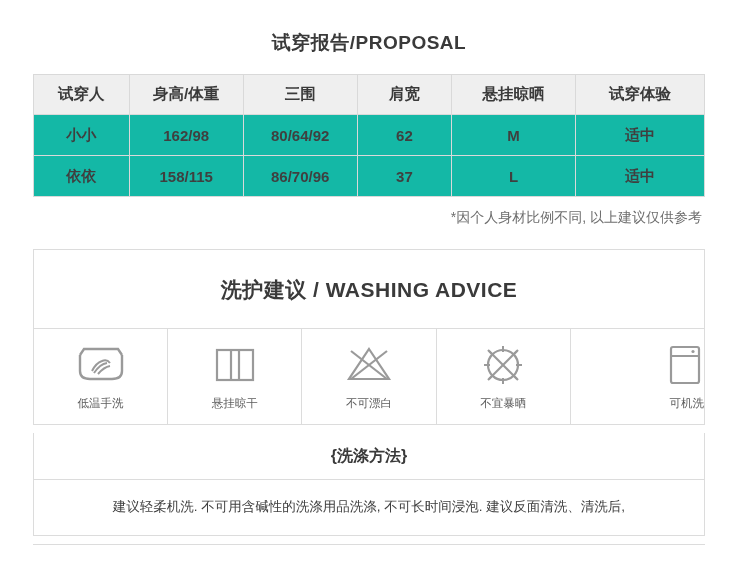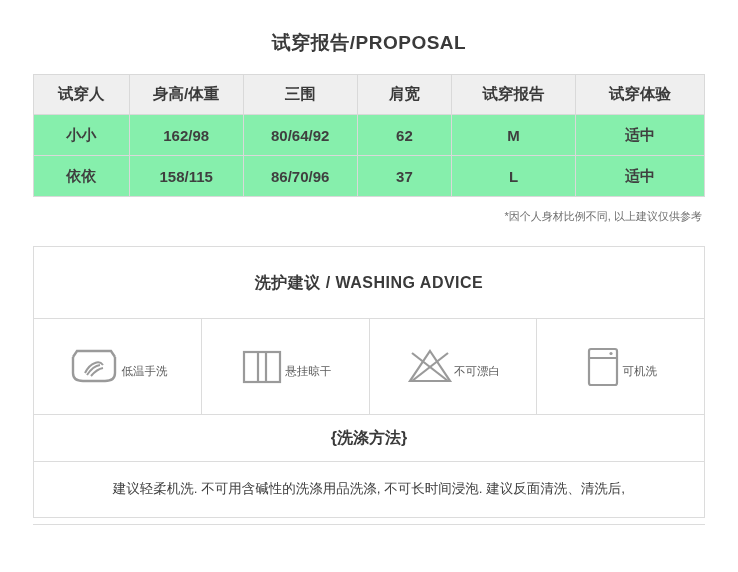--- a/index.html
+++ b/index.html
@@ -49,81 +49,82 @@
   }
   table.fit-table thead th {
     background: #efefef;
     font-weight: bold;
     height: 37px;
     color: #3a3a3a;
     font-size: 15.5px;
   }
   table.fit-table tbody td {
     height: 38px;
-    background: #86efac;
+    background: #14b8a6;
     font-weight: bold;
     font-size: 15px;
   }
   .col-1 { width: 14.2%; }
   .col-2 { width: 17%; }
   .col-3 { width: 17%; }
   .col-4 { width: 14%; font-family: Liberation Mono, monospace; }
   .col-5 { width: 18.5%; }
   .col-6 { width: 19.3%; }
 
   .note {
     text-align: right;
-    font-size: 11px;
+    font-size: 14px;
     color: #6e6e6e;
     padding: 12px 36px 0 0;
   }
   
   .wash-block {
     margin: 22px 33px 0 33px;
     border: 1px solid #dcdcdc;
     border-bottom: none;
   }
   .wash-title {
     text-align: center;
-    font-size: 16px;
+    font-size: 21px;
     font-weight: bold;
     color: #3a3a3a;
     padding: 26px 0 24px 0;
     letter-spacing: 0.5px;
     border-bottom: 1px solid #dcdcdc;
   }
   .icon-row {
     display: flex;
     width: 100%;
   }
   .icon-cell {
     flex: 1;
     border-right: 1px solid #dcdcdc;
     border-bottom: 1px solid #dcdcdc;
     box-sizing: border-box;
     height: 96px;
     display: flex;
+    flex-direction: column;
     align-items: center;
     justify-content: center;
   }
-  .icon-cell:last-child { border-right: none; }
+  .icon-cell:last-child { border-right: none; align-items: flex-end; }
   .icon-glyph {
     height: 44px;
     display: flex;
     align-items: center;
     justify-content: center;
   }
   .icon-label {
     font-size: 11.5px;
     color: #5c5c5c;
     margin-top: 9px;
   }
   
   .method-block {
-    margin: 0 33px;
+    margin: 8px 33px;
     border: 1px solid #dcdcdc;
     border-top: none;
   }
   .method-title {
     text-align: center;
     font-size: 16px;
     font-weight: bold;
     color: #3a3a3a;
     padding: 13px 0 12px 0;
     border-bottom: 1px solid #dcdcdc;
@@ -149,21 +150,21 @@
   <div class="proposal-title">试穿报告/PROPOSAL</div>
 
   <div class="tbl-wrap">
     <table class="fit-table">
       <thead>
         <tr>
           <th class="col-1">试穿人</th>
           <th class="col-2">身高/体重</th>
           <th class="col-3">三围</th>
           <th class="col-4">肩宽</th>
-          <th class="col-5">试穿报告</th>
+          <th class="col-5">悬挂晾晒</th>
           <th class="col-6">试穿体验</th>
         </tr>
       </thead>
       <tbody>
         <tr>
           <td>小小</td>
           <td>162/98</td>
           <td>80/64/92</td>
           <td>62</td>
           <td>M</td>
@@ -216,20 +217,38 @@
         <div class="icon-glyph">
           <svg width="48" height="40" viewBox="0 0 48 40">
             <path d="M24 4 L44 34 L4 34 Z" fill="none" stroke="#9a9a9a" stroke-width="2.2"></path>
             <line x1="6" y1="6" x2="42" y2="34" stroke="#9a9a9a" stroke-width="2.2"></line>
             <line x1="42" y1="6" x2="6" y2="34" stroke="#9a9a9a" stroke-width="2.2"></line>
           </svg>
         </div>
         <div class="icon-label">不可漂白</div>
       </div>
 
+      <div class="icon-cell">
+        <div class="icon-glyph">
+          <svg width="44" height="42" viewBox="0 0 44 42">
+            <circle cx="22" cy="21" r="15" fill="none" stroke="#9a9a9a" stroke-width="2.2"></circle>
+            <line x1="22" y1="2" x2="22" y2="8" stroke="#9a9a9a" stroke-width="2"></line>
+            <line x1="22" y1="34" x2="22" y2="40" stroke="#9a9a9a" stroke-width="2"></line>
+            <line x1="3" y1="21" x2="9" y2="21" stroke="#9a9a9a" stroke-width="2"></line>
+            <line x1="35" y1="21" x2="41" y2="21" stroke="#9a9a9a" stroke-width="2"></line>
+            <line x1="8" y1="7" x2="12" y2="11" stroke="#9a9a9a" stroke-width="2"></line>
+            <line x1="32" y1="31" x2="36" y2="35" stroke="#9a9a9a" stroke-width="2"></line>
+            <line x1="36" y1="7" x2="32" y2="11" stroke="#9a9a9a" stroke-width="2"></line>
+            <line x1="12" y1="31" x2="8" y2="35" stroke="#9a9a9a" stroke-width="2"></line>
+            <line x1="7" y1="6" x2="37" y2="36" stroke="#9a9a9a" stroke-width="2.2"></line>
+            <line x1="37" y1="6" x2="7" y2="36" stroke="#9a9a9a" stroke-width="2.2"></line>
+          </svg>
+        </div>
+        <div class="icon-label">不宜暴晒</div>
+      </div>
 
       <div class="icon-cell">
         <div class="icon-glyph">
           <svg width="38" height="42" viewBox="0 0 38 42">
             <rect x="5" y="3" width="28" height="36" rx="2" fill="none" stroke="#9a9a9a" stroke-width="2.2"></rect>
             <line x1="5" y1="12" x2="33" y2="12" stroke="#9a9a9a" stroke-width="2"></line>
             <circle cx="27" cy="7.5" r="1.6" fill="#9a9a9a"></circle>
           </svg>
         </div>
         <div class="icon-label">可机洗</div>

